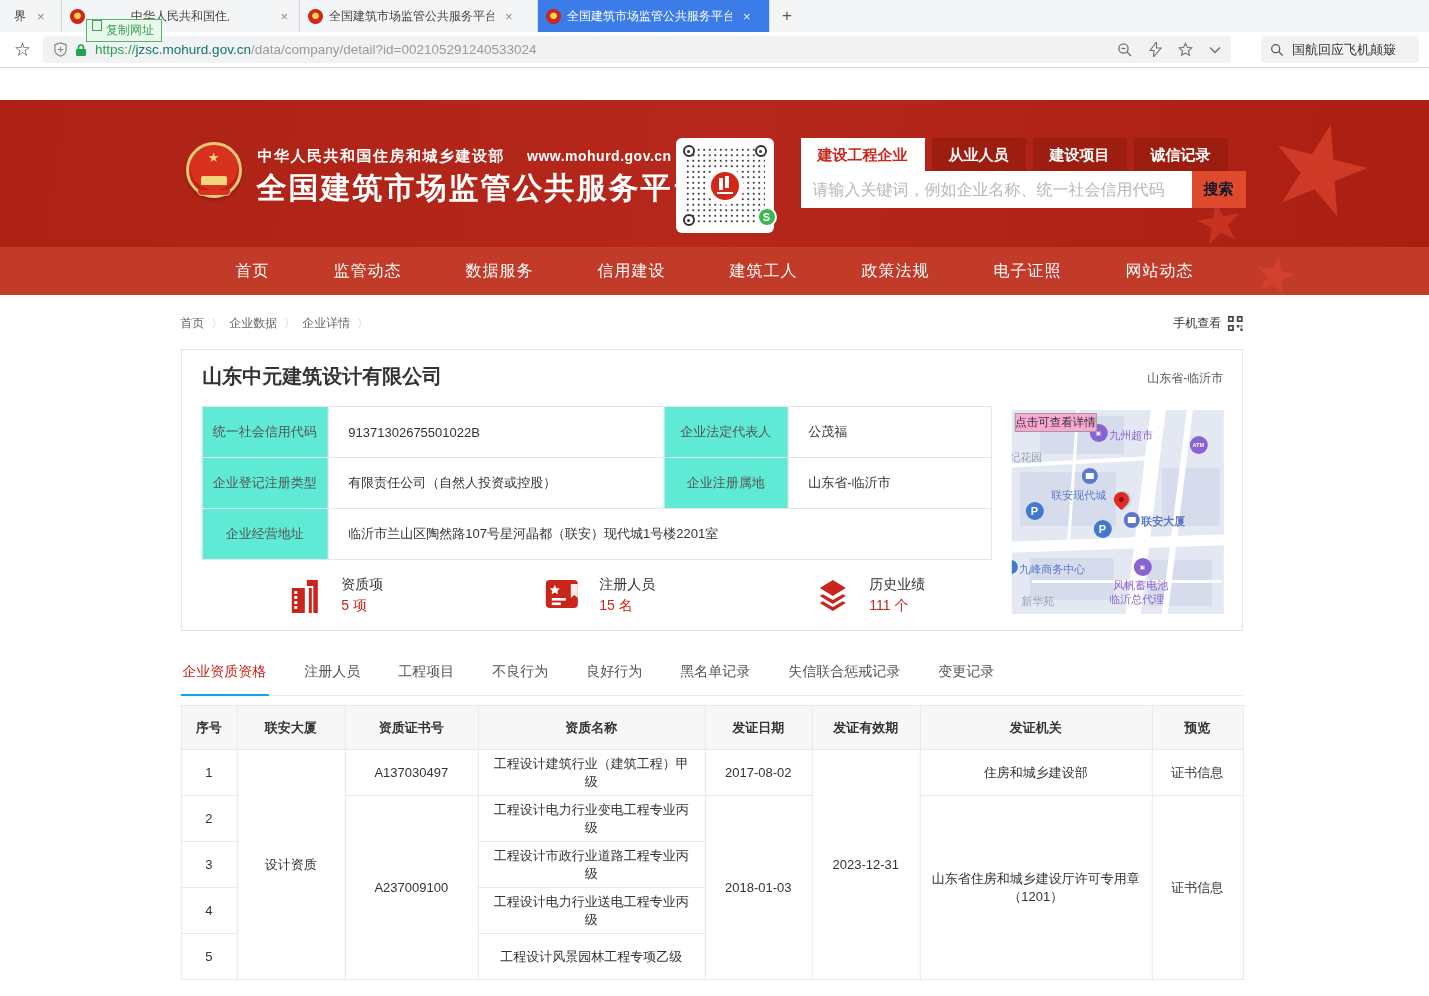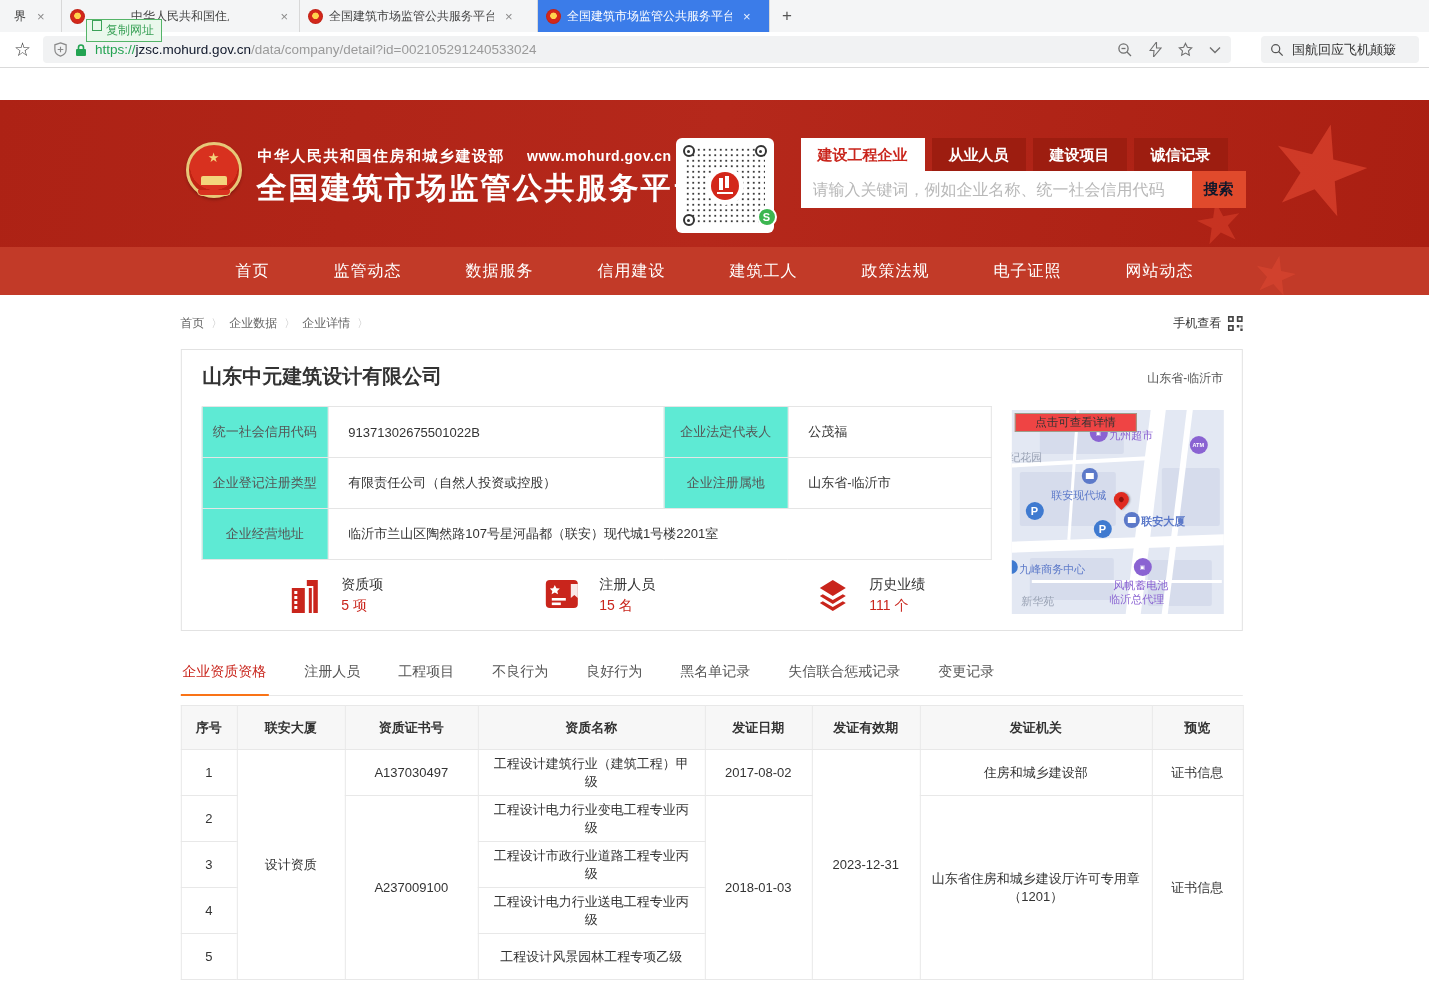--- a/index.html
+++ b/index.html
@@ -19,21 +19,21 @@
   .copy-tip { position:absolute; left:86px; top:19px; z-index:40; display:flex; gap:4px; background:#eaf8ec; border:1px solid #54b468; color:#3ba258; font-size:12px; padding:2px 7px; }
   .copy-ic { width:8px; height:9px; border:1px solid #3ba258; position:relative; background:#eaf8ec; }
   .copy-ic:before { content:""; position:absolute; left:-3px; top:-3px; width:8px; height:9px; border:1px solid #3ba258; background:#eaf8ec; }
 
   .urlrow { position:absolute; top:32px; left:0; width:100%; height:36px; background:#fff; border-bottom:1px solid #dadada; display:flex; align-items:center; padding:0 10px; }
   .bm-star { font-size:19px; color:#333; margin:0 12px 0 4px; line-height:1; }
   .urlfield { flex:1; height:27px; background:#f1f2f3; border-radius:4px; display:flex; align-items:center; padding:0 10px; }
   .urltext { font-size:13.5px; margin-left:8px; white-space:nowrap; }
   .u-scheme { color:#23a352; }
   .u-sep { color:#23a352; }
-  .u-host { color:#0f172a; }
+  .u-host { color:#0f766e; }
   .u-path { color:#9a9a9a; }
   .url-ics { margin-left:auto; display:flex; align-items:center; gap:16px; }
   .qsearch { width:158px; height:27px; background:#f1f2f3; border-radius:4px; margin-left:30px; display:flex; align-items:center; gap:8px; padding:0 9px; font-size:13px; color:#333; white-space:nowrap; }
   .ic { display:inline-flex; }
 
   
   .site-header { position:absolute; top:100px; left:0; width:100%; height:147px; background:linear-gradient(100deg,#ad2215 0%,#b5281b 50%,#aa1f12 100%); overflow:hidden; }
   .decor-star { position:absolute; color:rgba(213,62,42,.85); line-height:1; pointer-events:none; }
   .hd-inner { width:1062px; margin:0 auto; position:relative; height:100%; z-index:2; }
   .emblem { position:absolute; left:2px; top:42px; width:56px; height:56px; border-radius:50%; background:radial-gradient(circle at 50% 42%,#d8311f 0 62%,#c02313 63%); border:3px solid #e7c878; box-shadow:0 2px 3px rgba(0,0,0,.25); }
@@ -76,42 +76,42 @@
   .c-title { position:absolute; left:21px; top:13px; font-size:20px; font-weight:bold; color:#333; }
   .c-region { position:absolute; right:18px; top:20px; font-size:12px; color:#555; }
   .info-table { position:absolute; left:20px; top:56px; width:790px; border-collapse:collapse; table-layout:fixed; }
   .info-table td { border:1px solid #e5e5e5; height:51px; font-size:13px; color:#333; }
   .info-table td.lbl { background:#5eead4; color:#555; text-align:center; }
   .info-table td.val { padding-left:20px; }
 
   .map { position:absolute; right:18px; top:60px; width:212px; height:204px; background:#e3e8f3; overflow:hidden; font-size:11px; }
   .blk { position:absolute; background:#d6dcec; border-radius:2px; }
   .road { position:absolute; background:#fff; }
-  .map-tip { position:absolute; left:3px; top:3px; background:#ef4444; border:1px solid #9d9d8a; color:#333; padding:1px 20px; font-size:11.5px; z-index:5; white-space:nowrap; }
+  .map-tip { position:absolute; left:3px; top:3px; background:#f9a8d4; border:1px solid #9d9d8a; color:#333; padding:1px 0; font-size:11.5px; z-index:5; white-space:nowrap; }
   .mlabel { position:absolute; white-space:nowrap; z-index:3; }
   .purple { color:#8a63d2; }
   .blue { color:#5c79c9; }
   .grayl { color:#9aa3b5; }
   .pmark { position:absolute; width:18px; height:18px; border-radius:50%; color:#fff; display:flex; align-items:center; justify-content:center; font-size:11px; font-weight:bold; z-index:3; }
   .pmark.p-blue { background:#3f7ad0; }
   .pmark.p-purple { background:#8a63d2; font-size:5.5px; }
   .bmark { position:absolute; width:16px; height:16px; border-radius:50%; background:#5c79c9; z-index:3; }
   .bmark:after { content:""; position:absolute; left:4px; top:5px; width:8px; height:6px; background:#fff; }
   .redpin { position:absolute; width:15px; height:15px; background:#e02b20; border-radius:50% 50% 50% 0; transform:rotate(-45deg); z-index:4; box-shadow:1px 1px 2px rgba(0,0,0,.3); }
   .redpin:after { content:""; position:absolute; left:5px; top:5px; width:5px; height:5px; border-radius:50%; background:#8f120c; }
 
   .stats { position:absolute; left:20px; top:226px; width:790px; height:52px; }
   .stat { position:absolute; top:0; display:flex; align-items:flex-start; gap:18px; }
   .stat .txts { display:flex; flex-direction:column; gap:3px; }
   .stat .slabel { font-size:14px; color:#333; }
   .stat .svalue { font-size:14px; color:#c9251c; }
 
   .dtabs { display:flex; gap:34px; margin-top:24px; border-bottom:1px solid #e8e8e8; }
   .dtab { font-size:14px; color:#555; padding:8px 2px 13px; }
-  .dtab.active { color:#c9251c; border-bottom:2px solid #f97316; margin-bottom:-1px; }
+  .dtab.active { color:#c9251c; border-bottom:2px solid #0ea5e9; margin-bottom:-1px; }
 
   .qtable { width:100%; border-collapse:collapse; margin-top:9px; table-layout:fixed; }
   .qtable th { background:#f7f7f7; border:1px solid #e8e8e8; height:44px; font-size:13px; color:#333; font-weight:bold; }
   .qtable td { border:1px solid #e8e8e8; height:46px; font-size:13px; color:#333; text-align:center; padding:4px 10px; }
   .link-red { color:#d9442d; }
 </style>
 </head>
 <body>
 
 <div class="tabbar">

